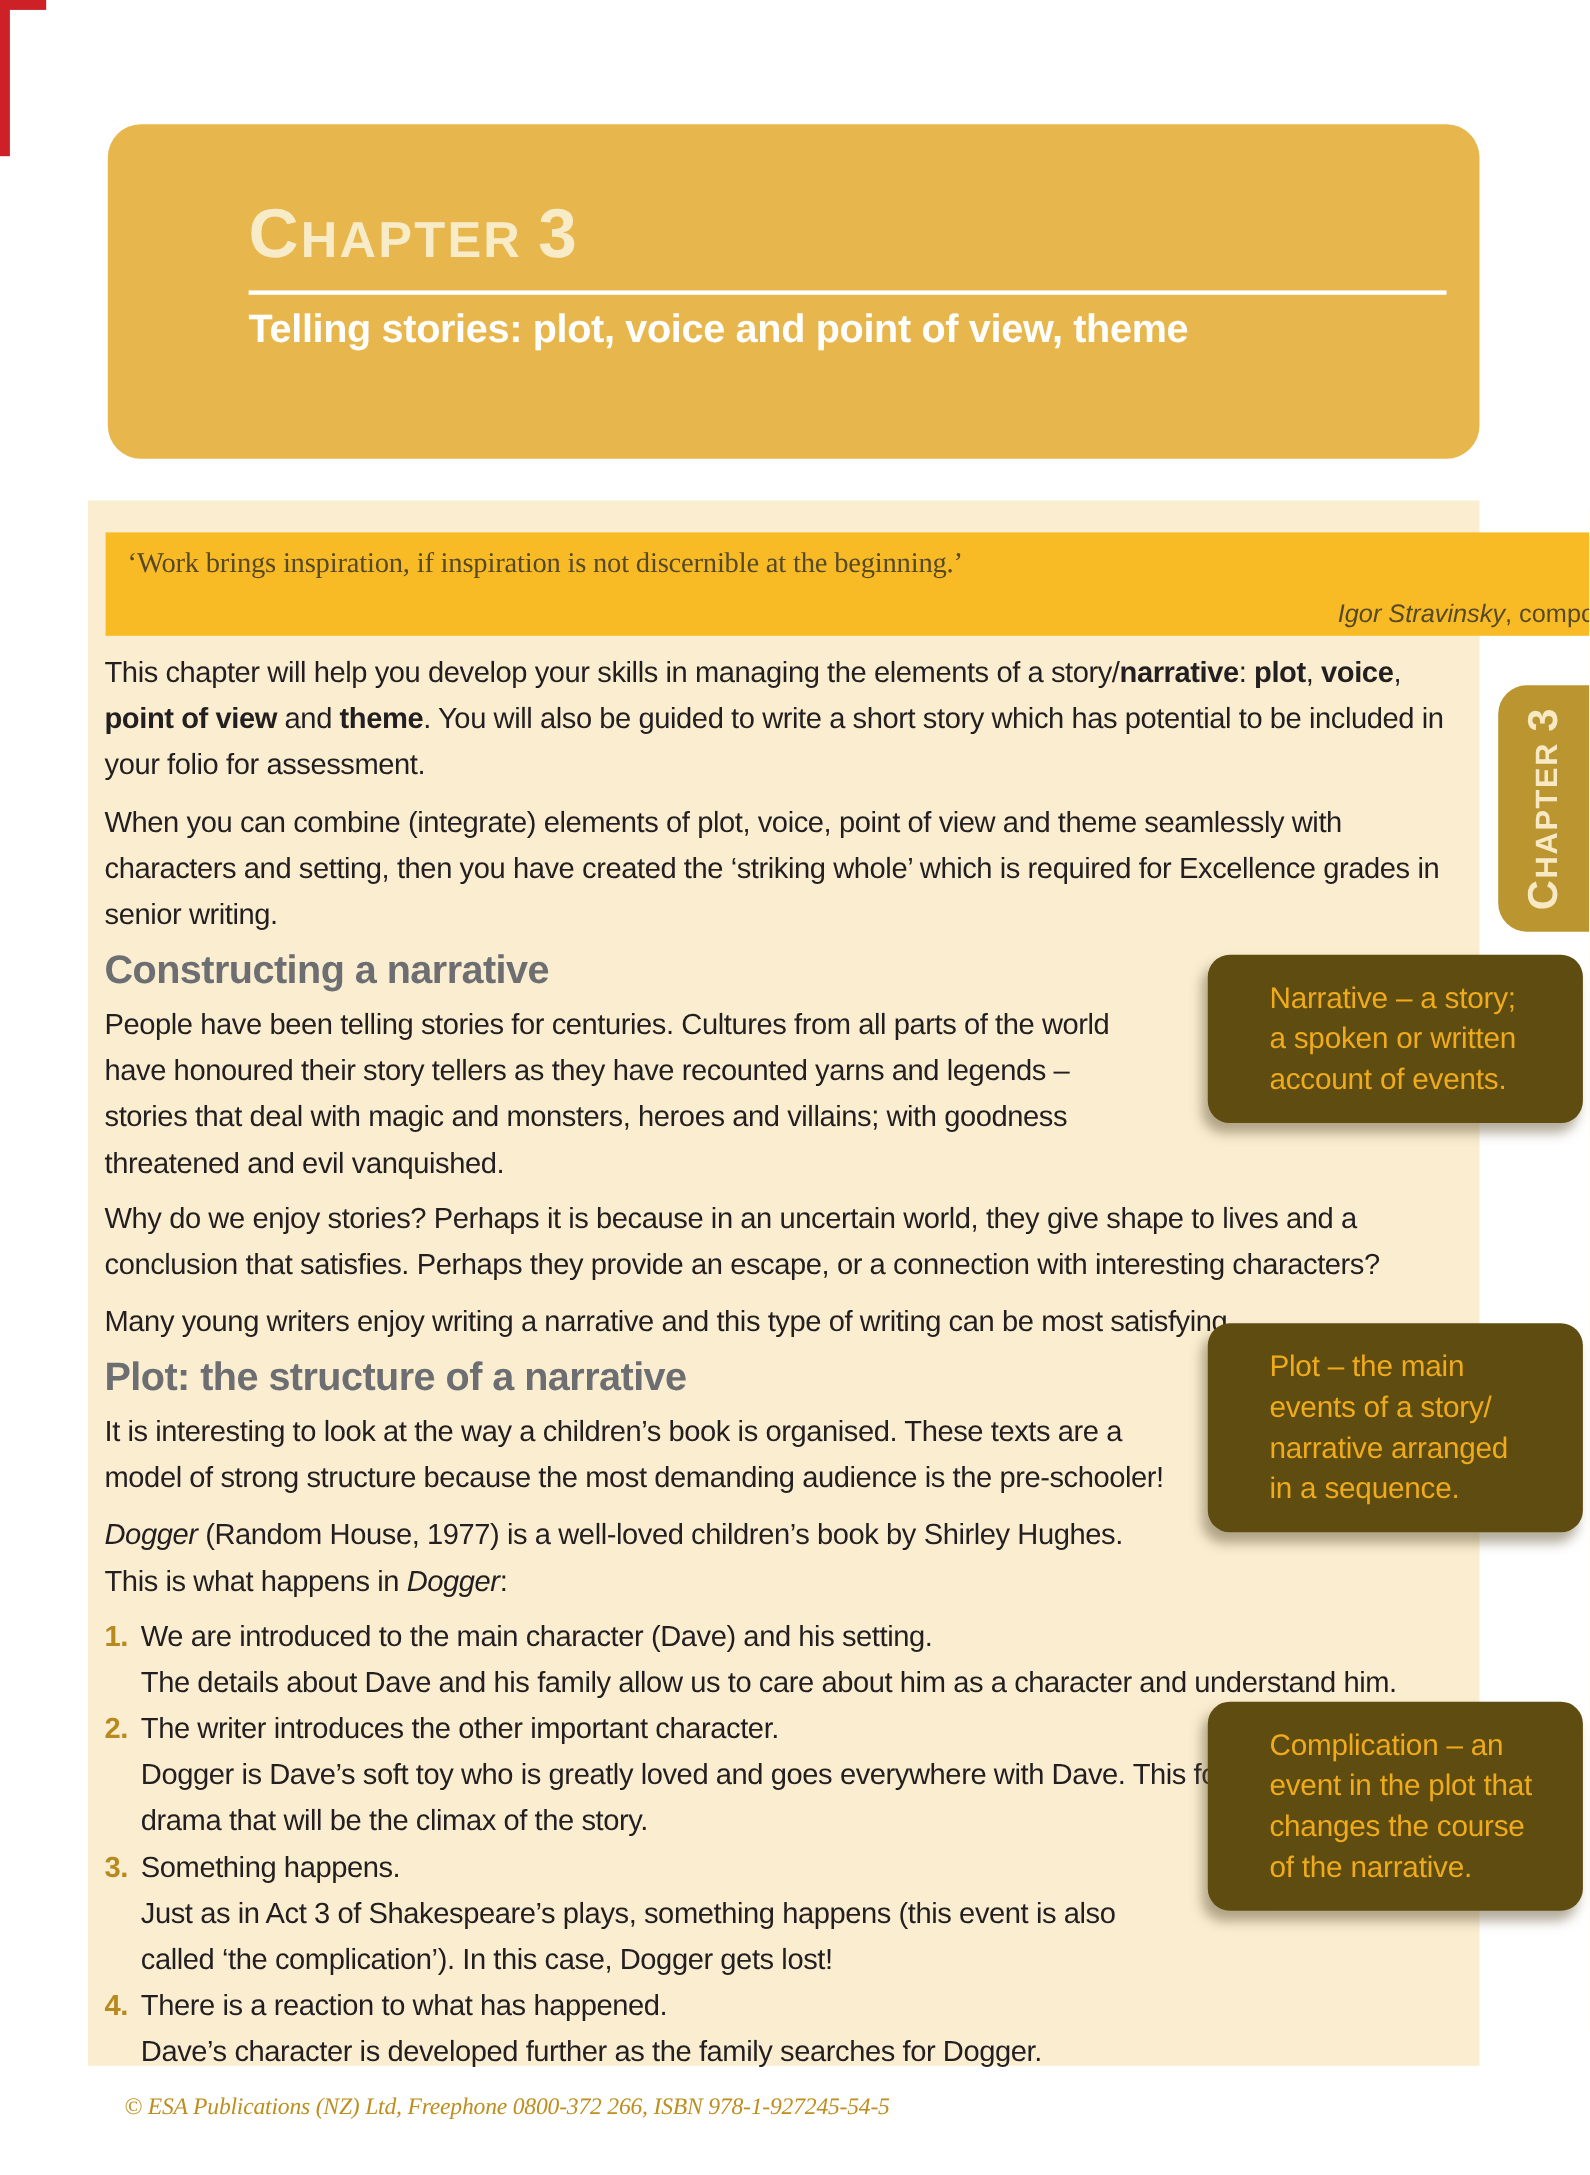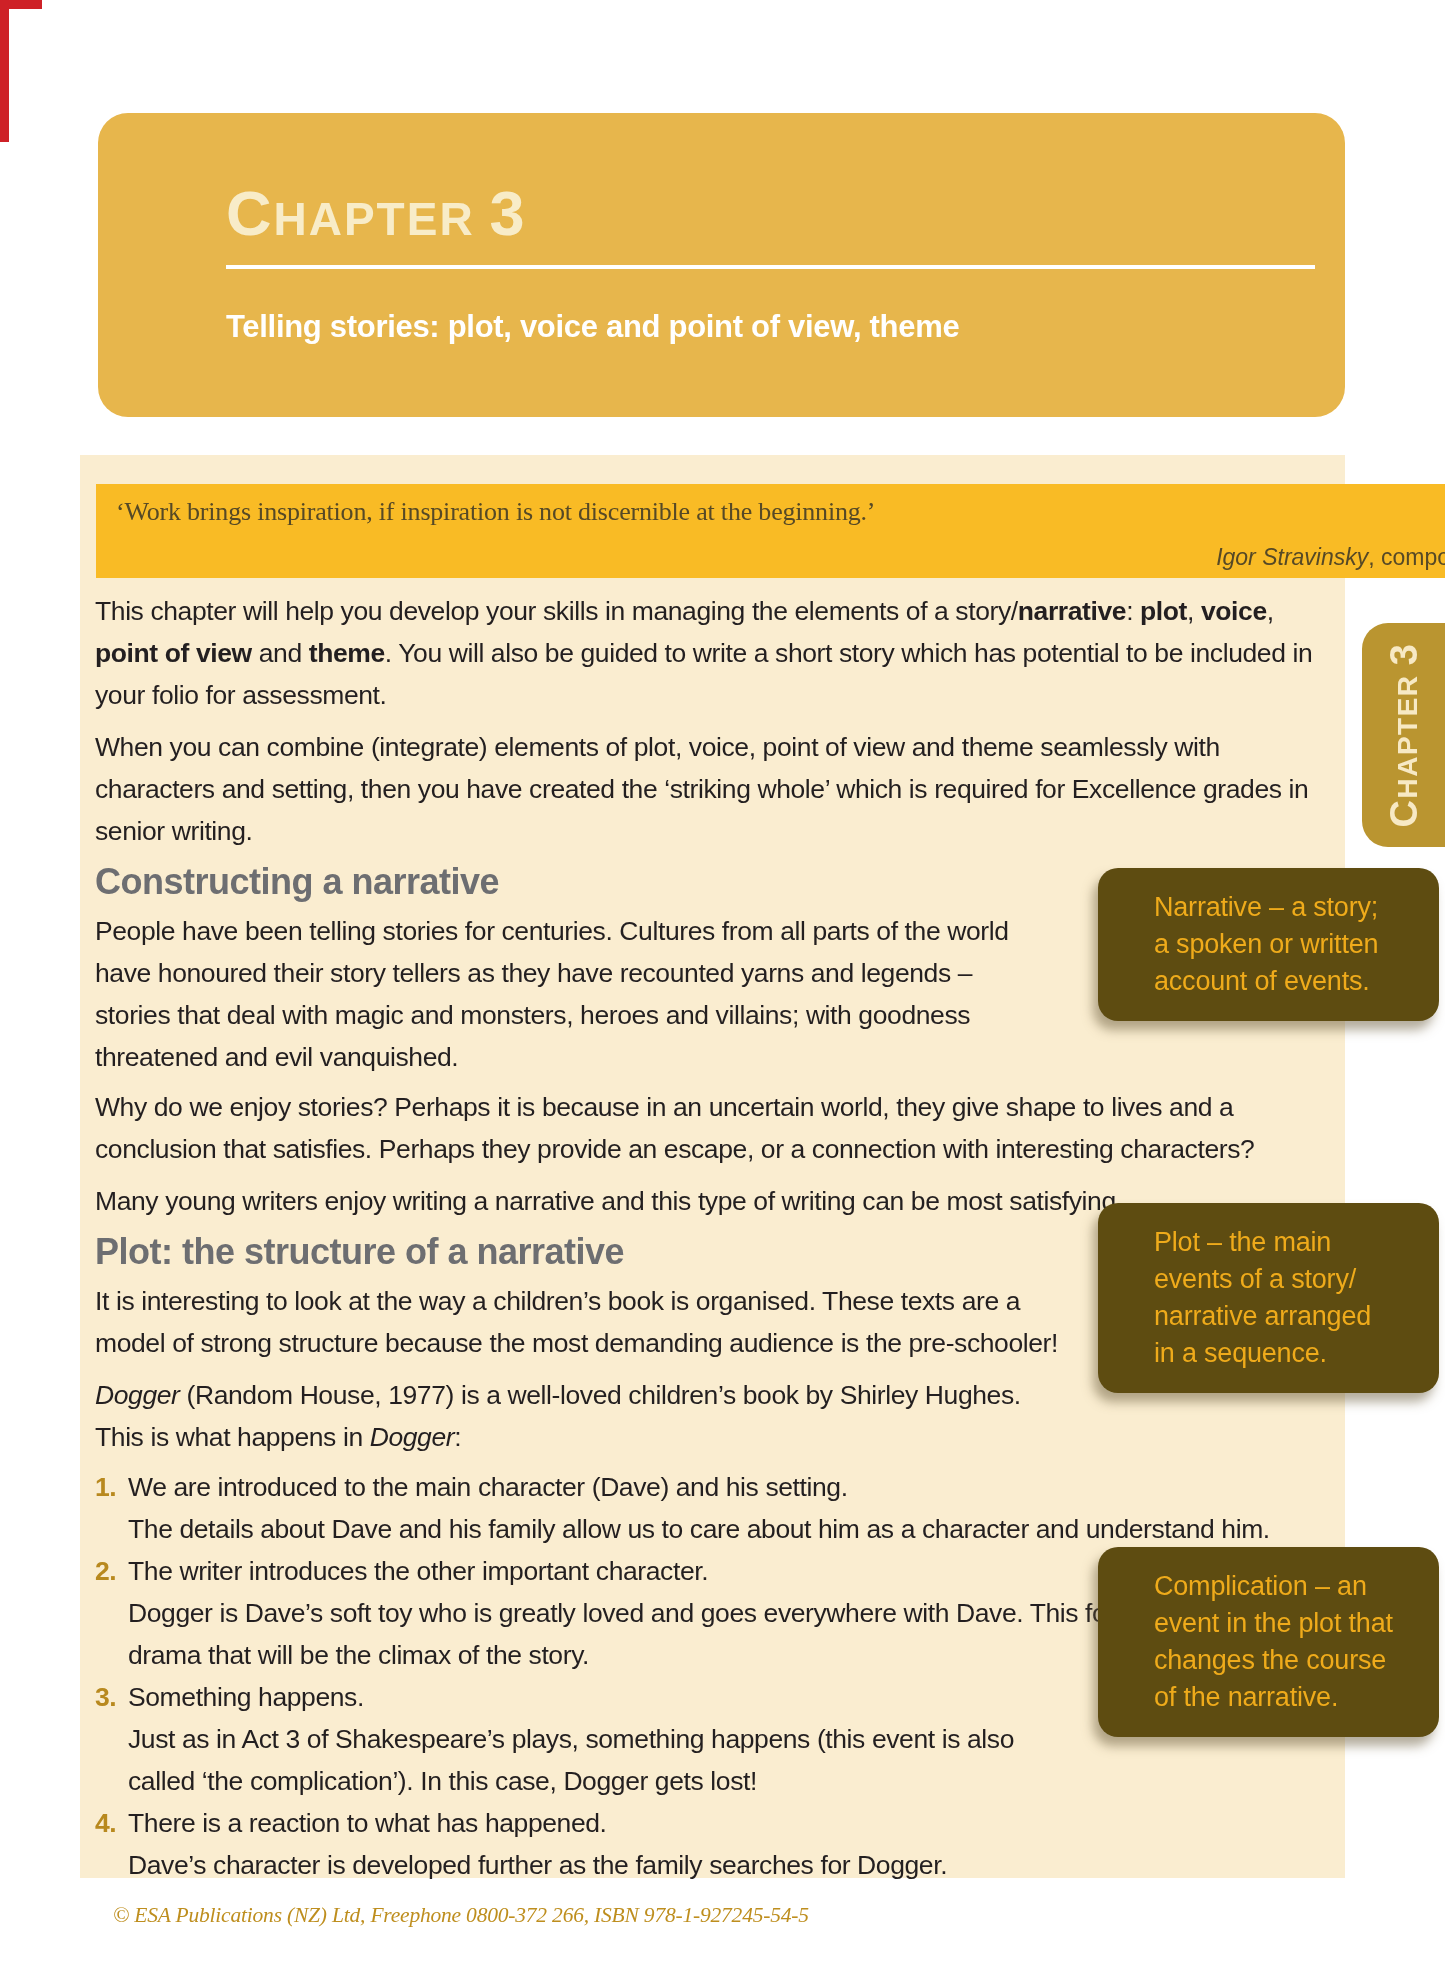--- a/index.html
+++ b/index.html
@@ -11,21 +11,21 @@
   .corner-h{position:absolute;left:0;top:0;width:42px;height:9px;background:#ce2127;}
 
   
   .header-box{position:absolute;left:98px;top:113px;width:1247px;height:304px;
               background:#e7b64c;border-radius:30px;box-sizing:border-box;
               padding:68px 30px 0 128px;}
   .chapter-title{color:#f8ecc8;font-weight:bold;font-size:46px;line-height:64px;
                  letter-spacing:2px;}
   .chapter-title .big{font-size:63px;}
   .header-rule{height:4px;background:#ffffff;margin-top:14px;}
-  .header-subtitle{margin-top:40px;color:#ffffff;font-weight:bold;font-size:31px;
+  .header-subtitle{margin-top:10px;color:#ffffff;font-weight:bold;font-size:36px;
                    letter-spacing:-0.3px;}
 
   
   .content{position:absolute;left:80px;top:455px;width:1265px;height:1423px;
            background:#faedd0;box-sizing:border-box;padding:0 15px 0 15px;}
 
   
   .quote-box{position:relative;margin:29px 0 0 1px;width:1400px;height:94px;
              background:#f9bb25;box-sizing:border-box;padding:13px 20px 0 20px;}
   .quote-text{font-family:"Liberation Serif",serif;font-size:26px;color:#564926;

